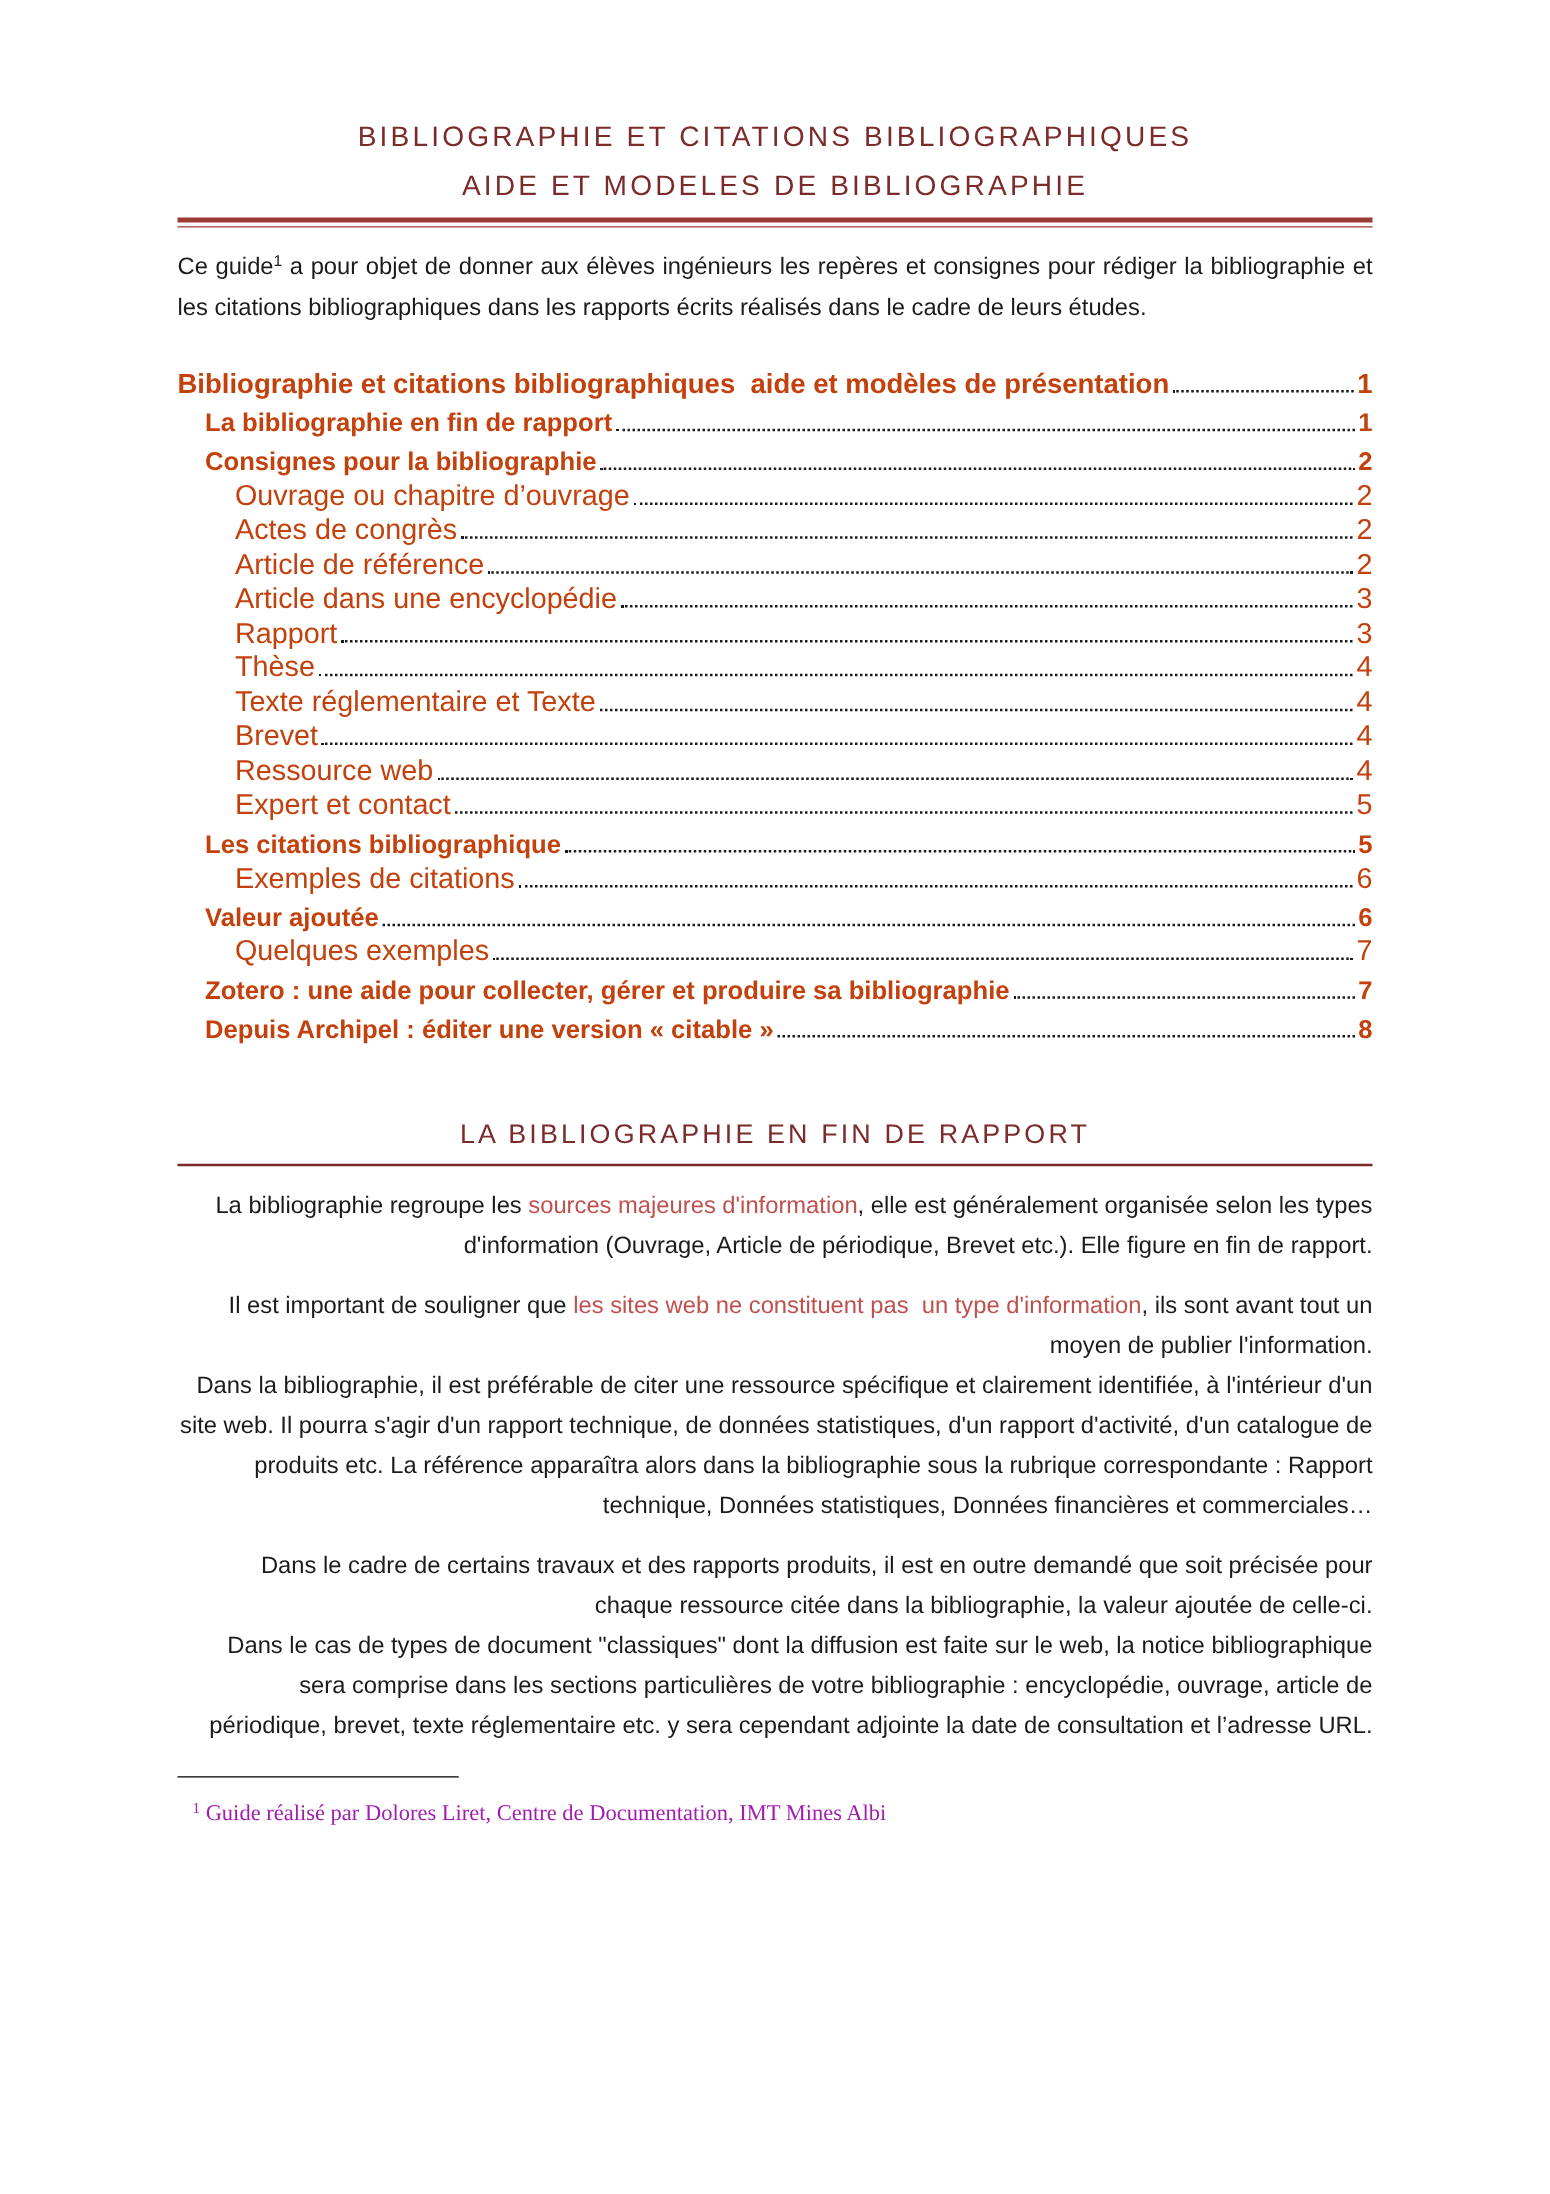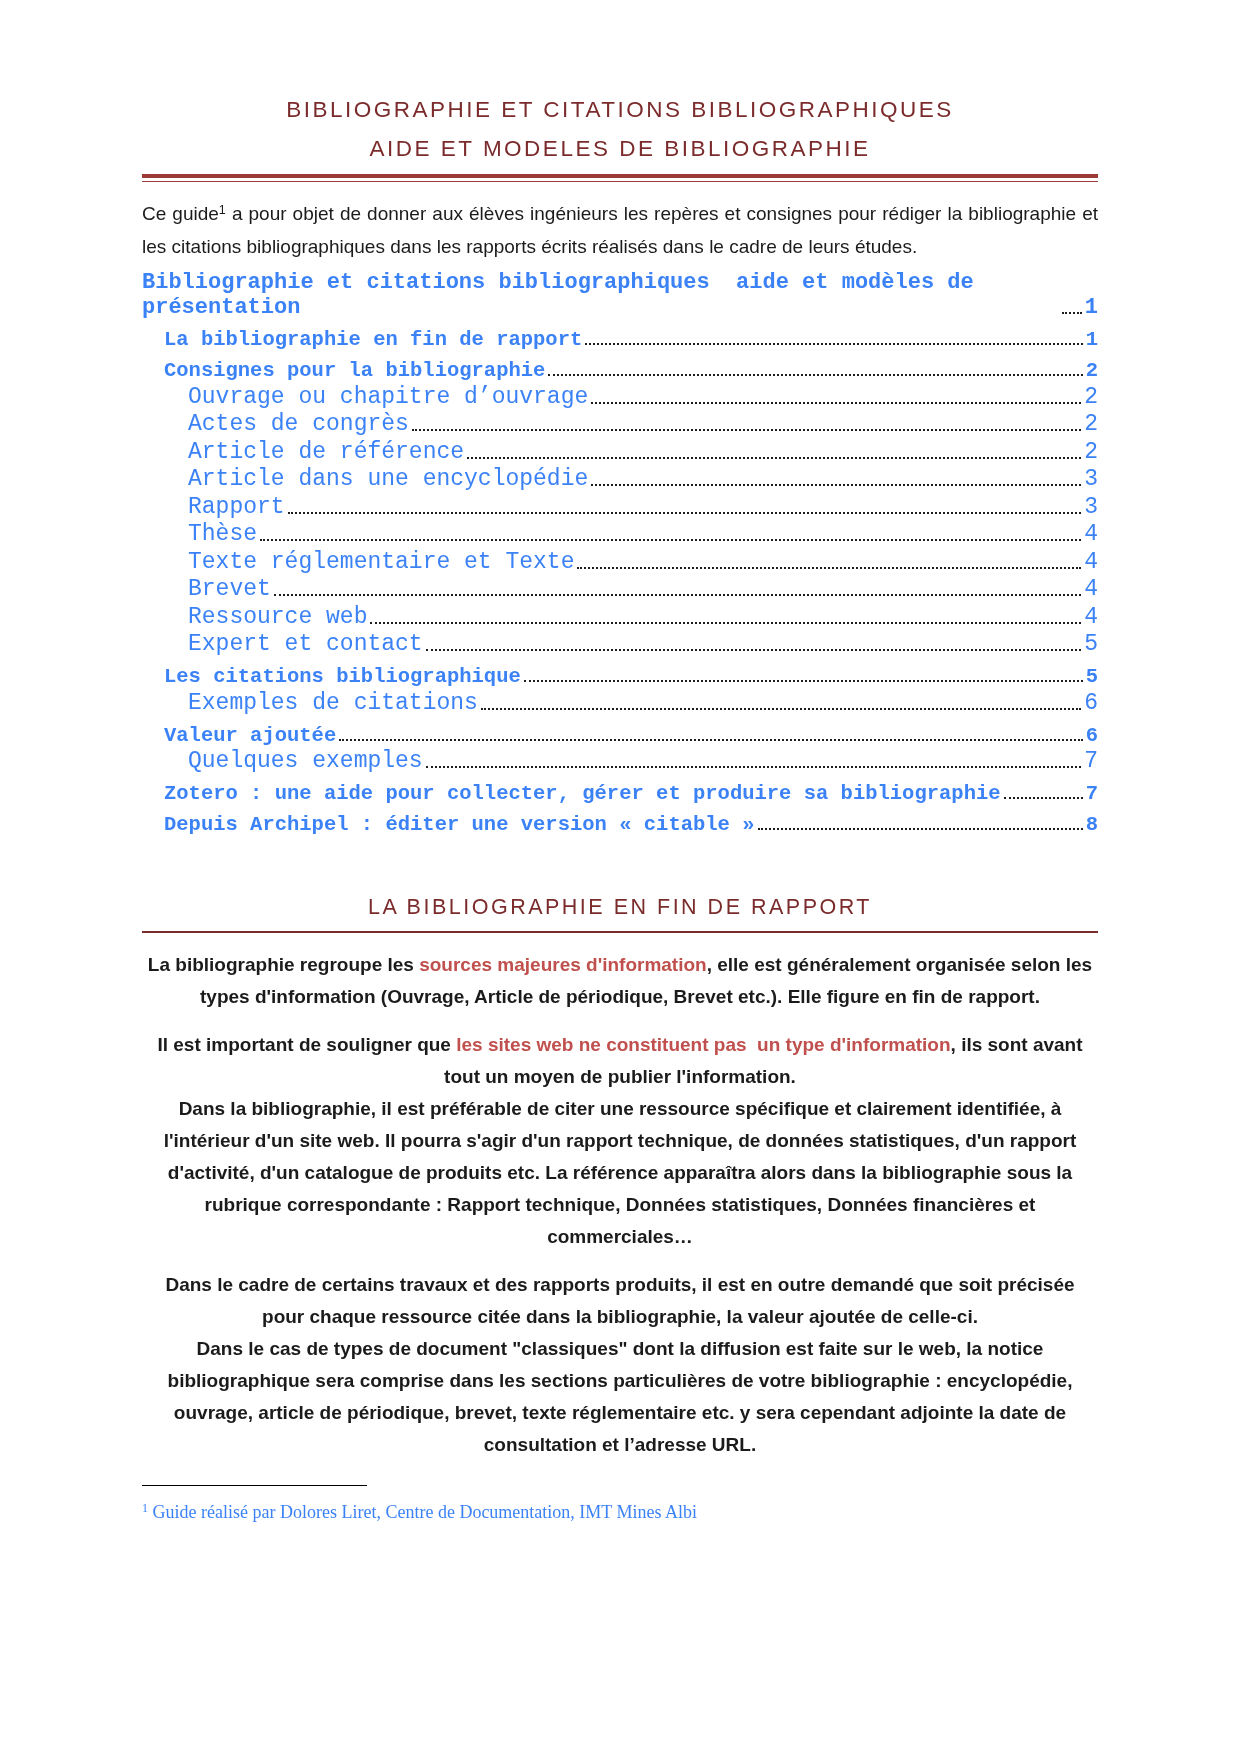--- a/index.html
+++ b/index.html
@@ -33,22 +33,22 @@
     margin:15px 0 0 0;
     font-size:19px;
     line-height:33px;
     text-align:justify;
   }
   sup.fn-ref { font-size:12.5px; line-height:0; vertical-align:6px; }
 
   
   .toc {
     margin-top:20px;
-    font-family:Liberation Mono, monospace;
-    color:#3b82f6;
+    font-family:Liberation Sans, sans-serif;
+    color:#c2410c;
   }
   .toc-row { display:flex; align-items:flex-end; }
   .toc-row .label { white-space:pre-wrap; }
   .toc-row .leader {
     flex:1 1 auto;
     border-bottom:2px dotted #1c1c1c;
     margin:0 3px 6px 3px;
     min-width:20px;
   }
   .toc-row .pg { flex:0 0 auto; }
@@ -65,37 +65,37 @@
     letter-spacing:2.5px;
     line-height:30px;
   }
   .heading-rule {
     border:none;
     border-top:2px solid #7b2b2b;
     margin:9px 0 0 0;
   }
 
   
-  .body-p { margin:0; font-size:19px; line-height:32px; text-align:center;font-weight:bold; }
+  .body-p { margin:0; font-size:19px; line-height:32px; text-align:right; }
   .mt { margin-top:16px; }
   .red { color:#c0504d; white-space:pre-wrap; }
 
   
   .footnote-sep {
     border:none;
     border-top:1.5px solid #000;
     width:225px;
     margin:24px 0 10px 0;
   }
   .footnote {
-    margin:0;
+    margin:12px;
     font-family:"Liberation Serif", serif;
     font-size:18px;
     line-height:24px;
-    color:#3b82f6;
+    color:#a21caf;
   }
   .footnote sup { font-size:12px; vertical-align:6px; }
 </style>
 </head>
 <body>
 
 <div class="page">
   <div class="content">
 
     <div class="doc-title">

